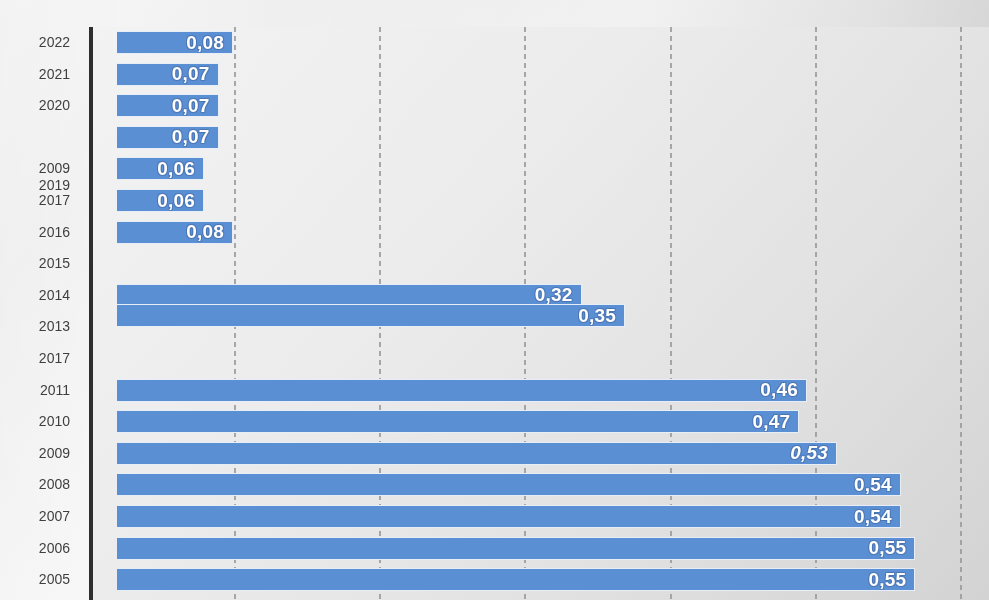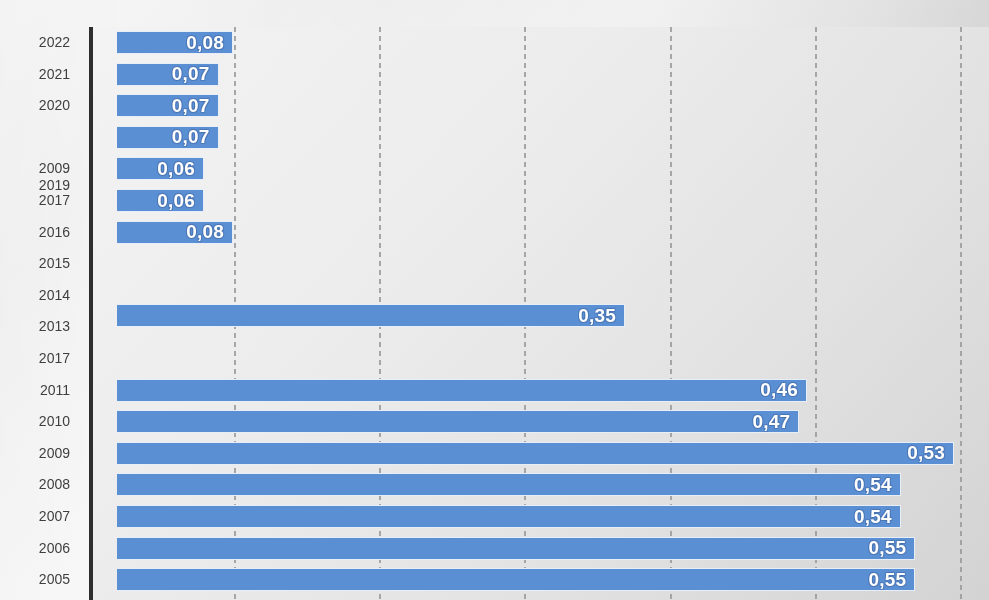--- a/index.html
+++ b/index.html
@@ -185,37 +185,42 @@
         <div class="bar-row" style="top: 158px;">
           <div class="bar" style="width: 87.0968px;">
             <span class="bar-value">0,06</span>
           </div>
         </div>
         <div class="bar-row" style="top: 189.6px;">
           <div class="bar" style="width: 116.129px;">
             <span class="bar-value">0,08</span>
           </div>
         </div>
+        <div class="bar-row" style="top: 252.8px;">
+          <div class="bar" style="width: 464.516px;">
+            <span class="bar-value">0,32</span>
+          </div>
+        </div>
         <div class="bar-row" style="top: 273px; padding-left: 40px;">
           <div class="bar" style="width: 508.065px;">
             <span class="bar-value">0,35</span>
           </div>
         </div>
         <div class="bar-row" style="top: 347.6px;">
           <div class="bar" style="width: 690px;">
             <span class="bar-value">0,46</span>
           </div>
         </div>
         <div class="bar-row" style="top: 379.2px;">
           <div class="bar" style="width: 682.258px;">
             <span class="bar-value">0,47</span>
           </div>
         </div>
         <div class="bar-row" style="top: 410.8px;">
-          <div class="bar" style="width: 837px;">
+          <div class="bar" style="width: 720px; font-style: italic;">
             <span class="bar-value">0,53</span>
           </div>
         </div>
         <div class="bar-row" style="top: 442.4px;">
           <div class="bar" style="width: 783.871px;">
             <span class="bar-value">0,54</span>
           </div>
         </div>
         <div class="bar-row" style="top: 474px;">
           <div class="bar" style="width: 783.871px;">

